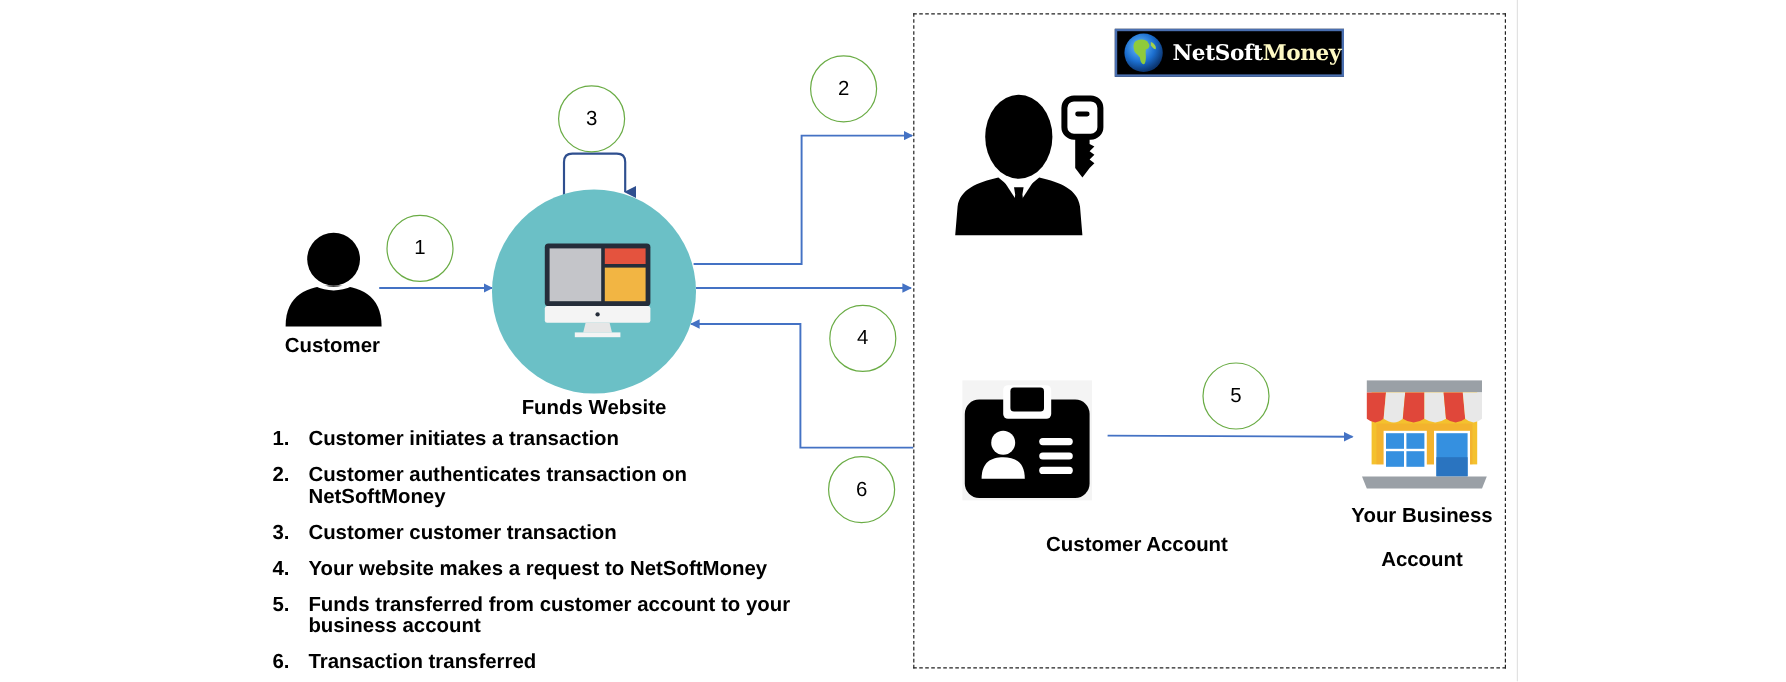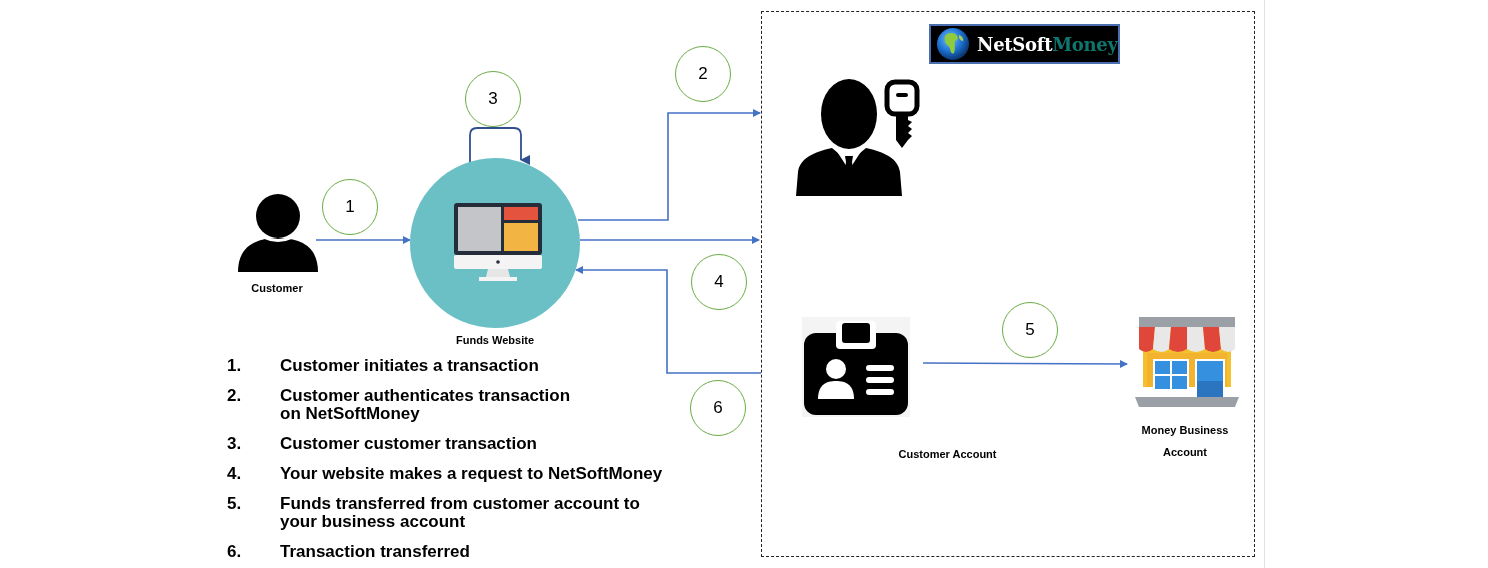--- a/index.html
+++ b/index.html
@@ -1,34 +1,34 @@
 <!DOCTYPE html>
 <html><head>
 <meta charset="utf-8">
 <style>
   html, body { margin: 0; padding: 0; background: #ffffff; }
   body { width: 1488px; height: 568px; position: relative; overflow: hidden;
          font-family: "Liberation Sans", "DejaVu Sans", sans-serif; color: #000; }
   .abs { position: absolute; }
-  .label { font-weight: bold; font-size: 11px; line-height: 20px; text-align: center; white-space: nowrap; }
+  .label { font-weight: bold; font-size: 17px; line-height: 20px; text-align: center; white-space: nowrap; }
   .step-circle { position: absolute; width: 56px; height: 56px; border: 1.6px solid #6aac45; border-radius: 50%;
                  box-sizing: border-box; display: flex; align-items: center; justify-content: center;
                  font-size: 17px; background: transparent; }
   .nsm-box { position: absolute; left: 761px; top: 11px; width: 494px; height: 546px;
              border: 1.6px dashed #222; box-sizing: border-box; }
   .vline { position: absolute; left: 1264px; top: 0; width: 1px; height: 568px; background: #e2e2e2; }
   .logo { position: absolute; left: 929px; top: 24px; width: 191px; height: 40px; background: #000;
           border: 2px solid #4a6fb0; box-sizing: border-box; display: flex; align-items: center; }
   .logo-text { font-family: "DejaVu Serif", "Liberation Serif", serif; font-weight: bold; font-size: 18px; letter-spacing: -0.3px; }
   .logo-net { color: #ffffff; }
-  .logo-money { color: #0f766e; }
+  .logo-money { color: #fef9c3; }
   .steps { position: absolute; left: 227px; top: 357px; width: 460px; font-weight: bold; font-size: 17px; }
   .step { display: flex; line-height: 18px; margin-bottom: 12px; }
   .step-num { width: 30px; flex: 0 0 30px; }
-  .step-text { flex: 1; margin-left: 23px; }
+  .step-text { flex: 1; }
 </style>
 </head>
 <body>
 
 <div class="vline"></div>
 
 <div class="nsm-box"></div>
 
 <div class="logo">
   <svg width="36" height="36" viewBox="0 0 36 36" style="margin-left:4px;">
@@ -145,22 +145,22 @@
     <rect x="39" y="48" width="15" height="13" fill="#3590e0"></rect>
     <rect x="22" y="63" width="15" height="13" fill="#3590e0"></rect>
     <rect x="39" y="63" width="15" height="13" fill="#3590e0"></rect>
     <rect x="62" y="46" width="30" height="38" fill="#fff"></rect>
     <rect x="64" y="48" width="26" height="36" fill="#3590e0"></rect>
     <rect x="64" y="68" width="26" height="16" fill="#2a74c0"></rect>
     <path d="M2 84 L106 84 L102 94 L6 94 Z" fill="#9aa0a6"></path>
   </svg>
 </div>
 <div class="abs label" style="left:1110px;top:420px;width:150px;">
-  <div>Money Business</div>
-  <div style="margin-top:2px;">Account</div>
+  <div>Your Business</div>
+  <div style="margin-top:17px;">Account</div>
 </div>
 
 <div class="steps">
   <div class="step">
     <span class="step-num">1.</span>
     <span class="step-text">Customer initiates a transaction</span>
   </div>
   <div class="step" style="width:360px;">
     <span class="step-num">2.</span>
     <span class="step-text">Customer authenticates transaction on NetSoftMoney</span>

